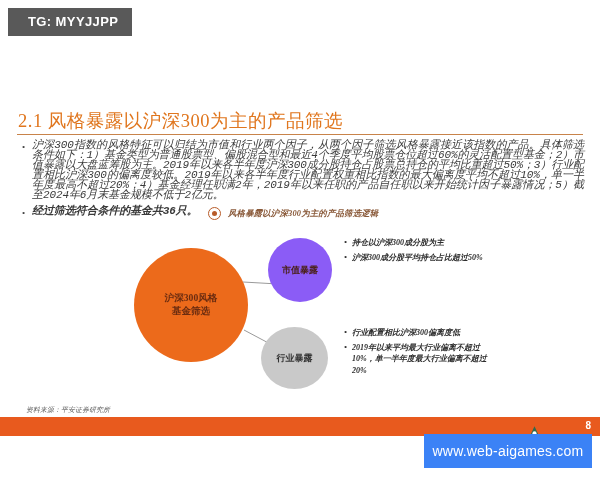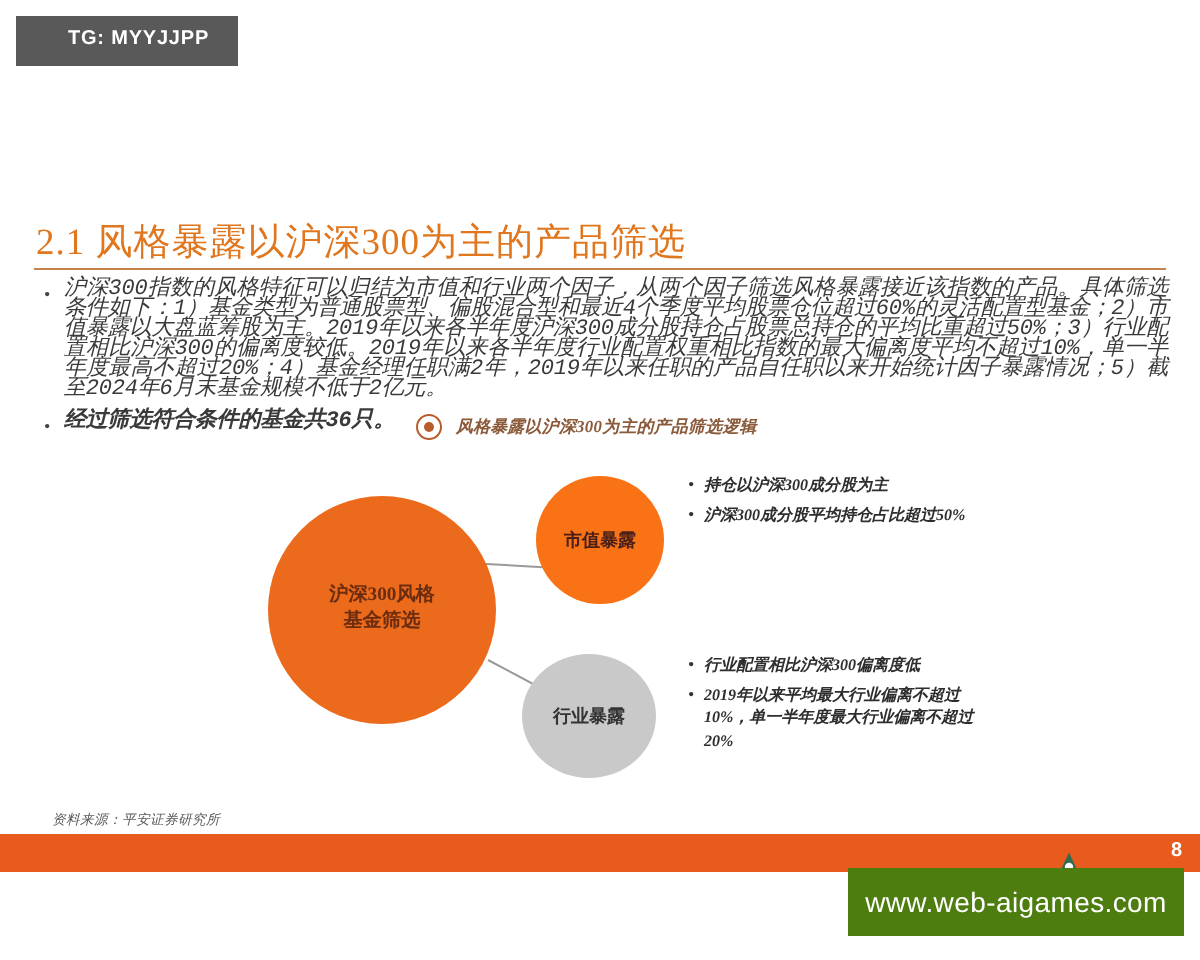--- a/index.html
+++ b/index.html
@@ -26,36 +26,36 @@
   }
 
   
   #tg-watermark {
     position: absolute;
     left: 8px;
     top: 8px;
     background: #595959;
     color: #ffffff;
     font-family: "Liberation Sans", sans-serif;
-    font-size: 10px;
+    font-size: 13px;
     font-weight: bold;
     letter-spacing: .4px;
-    padding: 7px 14px 8px 26px;
+    padding: 7px 14px 8px 20px;
     z-index: 40;
     line-height: 1;
   }
 
   
   #site-watermark {
     position: absolute;
     left: 424px;
     top: 434px;
     width: 168px;
     height: 34px;
-    background: #4d7c0f;
+    background: #3b82f6;
     color: #ffffff;
     font-family: "Liberation Sans", sans-serif;
     font-size: 14px;
     display: flex;
     align-items: center;
     justify-content: center;
     z-index: 40;
     letter-spacing: .2px;
   }
 
@@ -177,21 +177,21 @@
     height: 114px;
     background: #EC6A1B;
     color: #6b2c10;
     font-size: 9.6px;
   }
   #node-size {
     left: 268px;
     top: 26px;
     width: 64px;
     height: 64px;
-    background: #f97316;
+    background: #8b5cf6;
     color: #4a2018;
     font-size: 9px;
   }
   #node-industry {
     left: 261px;
     top: 115px;
     width: 67px;
     height: 62px;
     background: #C9C9C9;
     color: #333;

